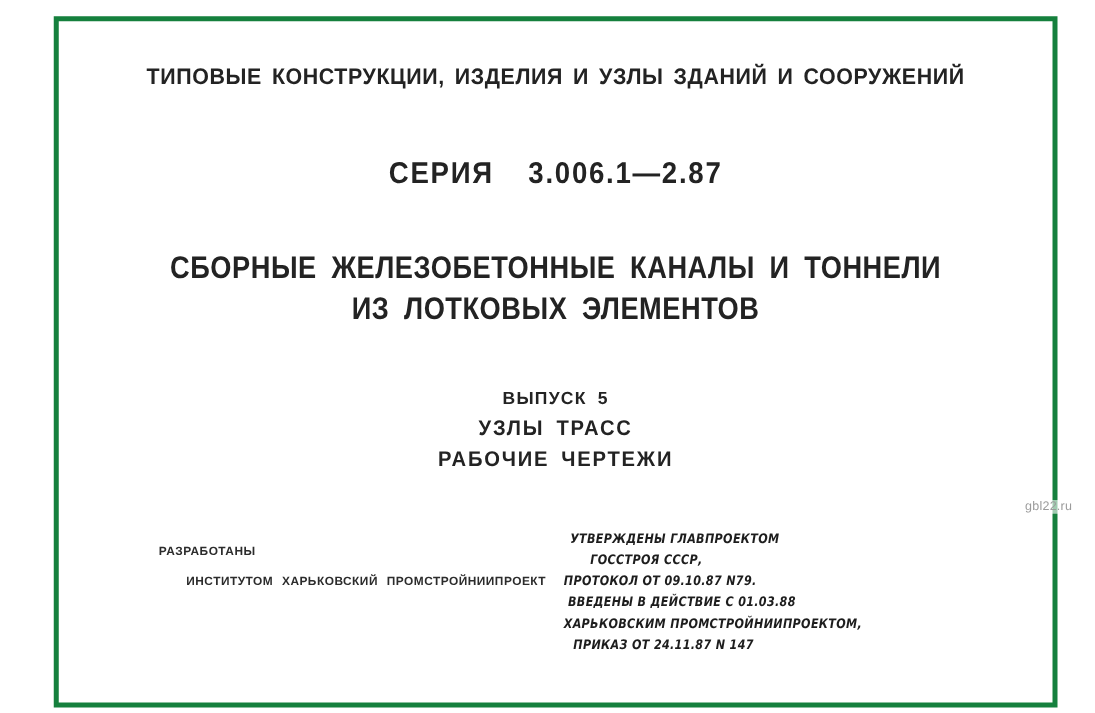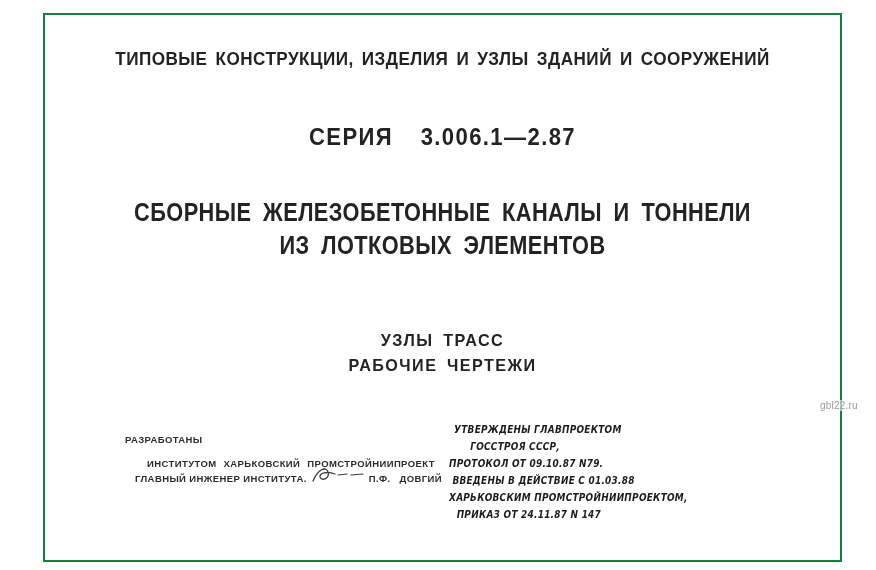--- a/index.html
+++ b/index.html
@@ -8,21 +8,21 @@
     width:876px;height:570px;
     background:#ffffff;
     font-family:"Liberation Sans", sans-serif;
     color:#232323;
     overflow:hidden;
   }
   .frame{
     position:absolute;
     left:43px;top:13px;
     width:795px;height:545px;
-    border:2px solid #15803d;
+    border:4px solid #15803d;
   }
   .centered-line{
     position:absolute;left:0;width:100%;
     text-align:center;white-space:nowrap;
     font-weight:bold;
   }
   .category{
     top:34px;
     font-size:18px;letter-spacing:.5px;word-spacing:3px;
     transform:scaleX(.95);
@@ -100,35 +100,28 @@
 
     <div class="centered-line category">ТИПОВЫЕ КОНСТРУКЦИИ, ИЗДЕЛИЯ И УЗЛЫ ЗДАНИЙ И СООРУЖЕНИЙ</div>
 
     <div class="centered-line series">
       <span>СЕРИЯ</span><span class="series-number">3.006.1—2.87</span>
     </div>
 
     <div class="centered-line title1">СБОРНЫЕ ЖЕЛЕЗОБЕТОННЫЕ КАНАЛЫ И ТОННЕЛИ</div>
     <div class="centered-line title2">ИЗ ЛОТКОВЫХ ЭЛЕМЕНТОВ</div>
 
+    <div class="centered-line issue">ВЫПУСК 5</div>
     <div class="centered-line sub1">УЗЛЫ ТРАСС</div>
     <div class="centered-line sub2">РАБОЧИЕ ЧЕРТЕЖИ</div>
 
     <div class="dev-block">
       <div class="dev-heading">РАЗРАБОТАНЫ</div>
       <div class="dev-institute">ИНСТИТУТОМ ХАРЬКОВСКИЙ ПРОМСТРОЙНИИПРОЕКТ</div>
 
-      <div class="dev-row">
-        <span>ГЛАВНЫЙ ИНЖЕНЕР ИНСТИТУТА.</span>
-        <svg class="sig" width="56" height="20" viewBox="0 0 56 20">
-          <path d="M3,16 C8,4 16,1 18,7 C20,13 12,17 10,12 C9,8 17,6 25,9" fill="none" stroke="#3a3a3a" stroke-width="1.3" stroke-linecap="round"></path>
-          <path d="M28,10 l9,-1 M41,10 l12,-1" fill="none" stroke="#3a3a3a" stroke-width="1.2" stroke-linecap="round"></path>
-        </svg>
-        <span class="dev-name">П.Ф. ДОВГИЙ</span>
-      </div>
 
     </div>
 
     <div class="approval-block">
       <div class="approval-line">УТВЕРЖДЕНЫ ГЛАВПРОЕКТОМ</div>
       <div class="approval-line">ГОССТРОЯ СССР,</div>
       <div class="approval-line">ПРОТОКОЛ ОТ 09.10.87 N79.</div>
       <div class="approval-line">ВВЕДЕНЫ В ДЕЙСТВИЕ С 01.03.88</div>
       <div class="approval-line">ХАРЬКОВСКИМ ПРОМСТРОЙНИИПРОЕКТОМ,</div>
       <div class="approval-line">ПРИКАЗ ОТ 24.11.87 N 147</div>

